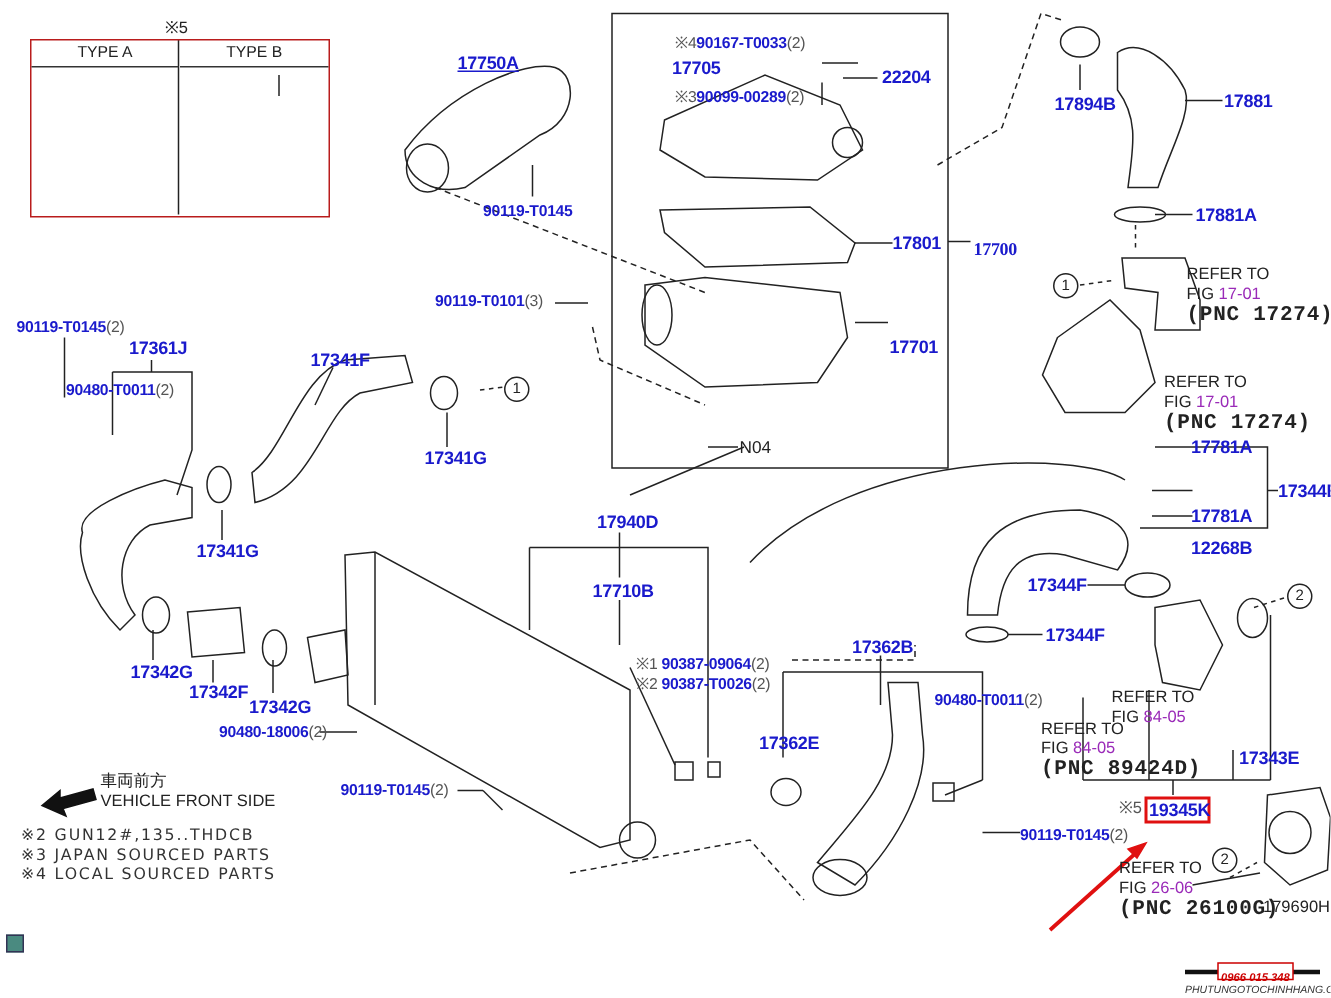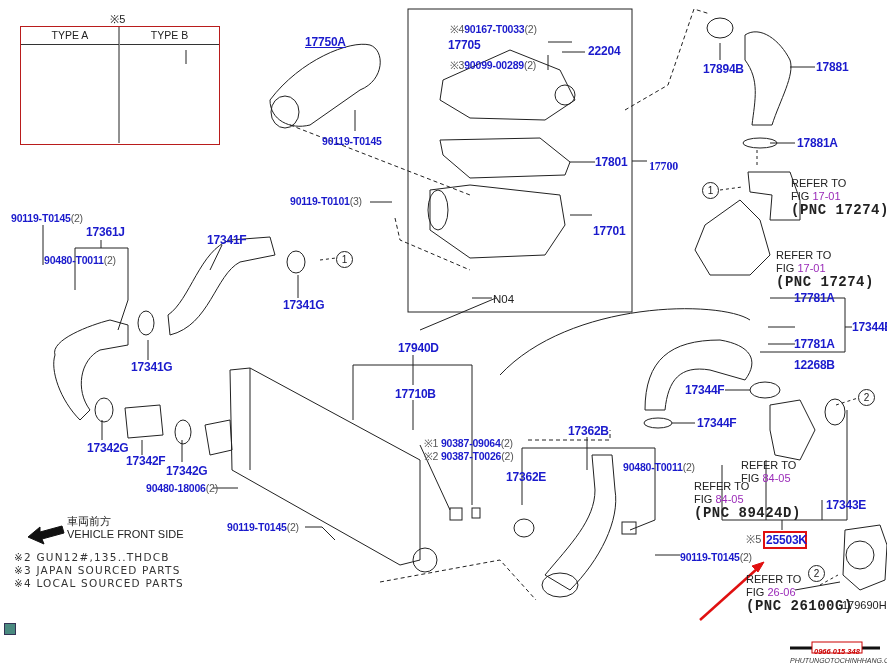--- a/index.html
+++ b/index.html
@@ -231,29 +231,29 @@
 <div class="lbl" style="left:794px;top:292px;">17781A</div>
 <div class="lbl" style="left:794px;top:321px;margin-top:38px;">12268B</div>
 <div class="lbl" style="left:852px;top:321px;">17344E</div>
 <div class="lbl" style="left:794px;top:338px;">17781A</div>
 <div class="lbl" style="left:685px;top:384px;">17344F</div>
 <div class="lbl" style="left:697px;top:417px;">17344F</div>
 <div class="lbl" style="left:568px;top:425px;">17362B</div>
 <div class="lbl sm" style="left:623px;top:462px;">
   <span>90480-T0011</span><span class="qty">(2)</span>
 </div>
-<div class="lbl" style="left:506px;top:471px;text-align:center;">17362E</div>
+<div class="lbl" style="left:506px;top:489px;text-align:center;">17362E</div>
 <div class="lbl sm" style="left:680px;top:552px;">
   <span>90119-T0145</span><span class="qty">(2)</span>
 </div>
 <div class="lbl" style="left:826px;top:499px;">17343E</div>
 
 <div class="note" style="left:746px;top:533px;color:#555;">※5</div>
 <div class="highlight"></div>
-<div class="lbl" style="left:766px;top:534px;">25503K</div>
+<div class="lbl" style="left:766px;top:534px;">19345K</div>
 
 <div class="note" style="left:791px;top:177px;">
   <div>REFER TO</div>
   <div><span>FIG </span><span class="fig">17-01</span></div>
   <div class="mono">(PNC 17274)</div>
 </div>
 <div class="note" style="left:776px;top:249px;">
   <div>REFER TO</div>
   <div><span>FIG </span><span class="fig">17-01</span></div>
   <div class="mono">(PNC 17274)</div>

